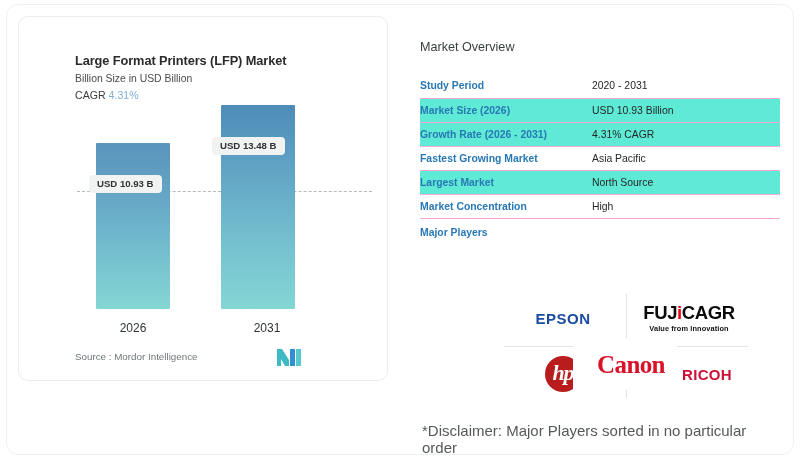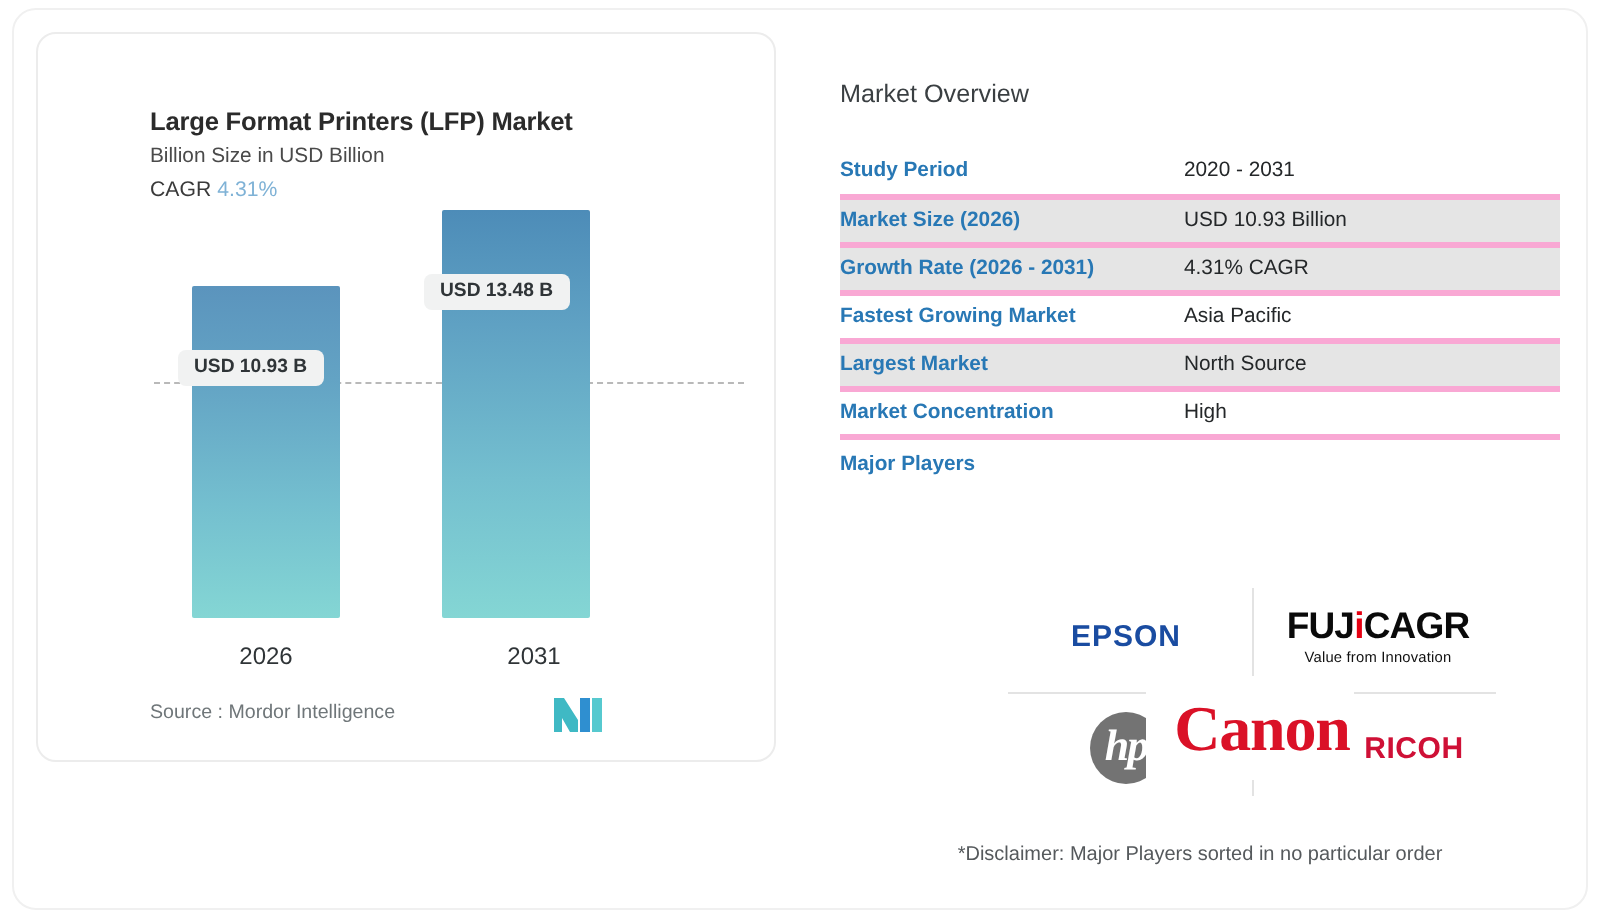--- a/index.html
+++ b/index.html
@@ -116,27 +116,27 @@
   .overview-title {
     font-size: 12.6px; color: #3a3f42;
     margin-bottom: 20px;
   }
 
   table.kv { width: 360px; border-collapse: collapse; }
   table.kv tr { height: 24px; }
   table.kv td {
     font-size: 10.4px;
     vertical-align: middle;
-    border-bottom: 3px solid #f9a8d4;
+    border-bottom: 1px solid #f9a8d4;
     padding: 0;
   }
   table.kv tr:last-child td { border-bottom: none; }
   td.k { width: 172px; color: #2878b5; font-weight: bold; }
   td.v { color: #242729; }
-  tr.alt td { background: #e5e5e5; }
+  tr.alt td { background: #5eead4; }
   tr.major td { border-bottom: none; padding-top: 4px; margin-top: 48px; }
 
   
   .logos {
     position: absolute;
     left: 502px; top: 292px;
     width: 248px; height: 108px;
   }
   .logo-cell {
     position: absolute;
@@ -164,27 +164,27 @@
   }
 
   .fuji-wrap { text-align: center; line-height: 1; }
   .fuji-word {
     font-family: "Liberation Sans", sans-serif;
     font-weight: bold; font-size: 18.5px; color: #0a0a0a;
     letter-spacing: -0.4px; white-space: nowrap;
   }
   .fuji-dot { color: #e60012; }
   .fuji-tag {
-    font-size: 7.4px; font-weight: normal; color: #111111;
+    font-size: 7.4px; font-weight: bold; color: #111111;
     margin-top: 2px; letter-spacing: 0.1px;
   }
 
   .hp-circle {
     width: 36px; height: 36px; border-radius: 50%;
-    background: #737373;
+    background: #b91c1c;
     display: flex; align-items: center; justify-content: center; text-align: center;
   }
   .hp-text {
     font-family: "Liberation Serif", serif;
     font-style: italic; font-weight: bold;
     font-size: 22px; color: #ffffff; letter-spacing: -1px;
     line-height: 1; margin-top: -2px;
   }
 
   .ricoh-word {
@@ -197,29 +197,29 @@
   
   .canon-cell {
     position: absolute;
     left: 573px; top: 338px;
     width: 104px; height: 52px;
     background: #ffffff;
     display: flex; align-items: center; justify-content: center;
   }
   .canon-word {
     font-family: "Liberation Serif", serif;
-    font-weight: bold; font-size: 32px; color: #da1127;
+    font-weight: bold; font-size: 25px; color: #da1127;
     letter-spacing: -0.6px; line-height: 1; margin-left: 12px;
   }
 
   .disclaimer {
     position: absolute;
     left: 422px; top: 422px;
-    width: 356px; text-align: center;
-    font-size: 10px; color: #55595c;
+    width: 356px; text-align: left;
+    font-size: 15px; color: #55595c;
   }
 </style>
 </head>
 <body>
 
 <div id="root">
   <div class="outer-frame"></div>
 
   <div class="chart-card">
 

